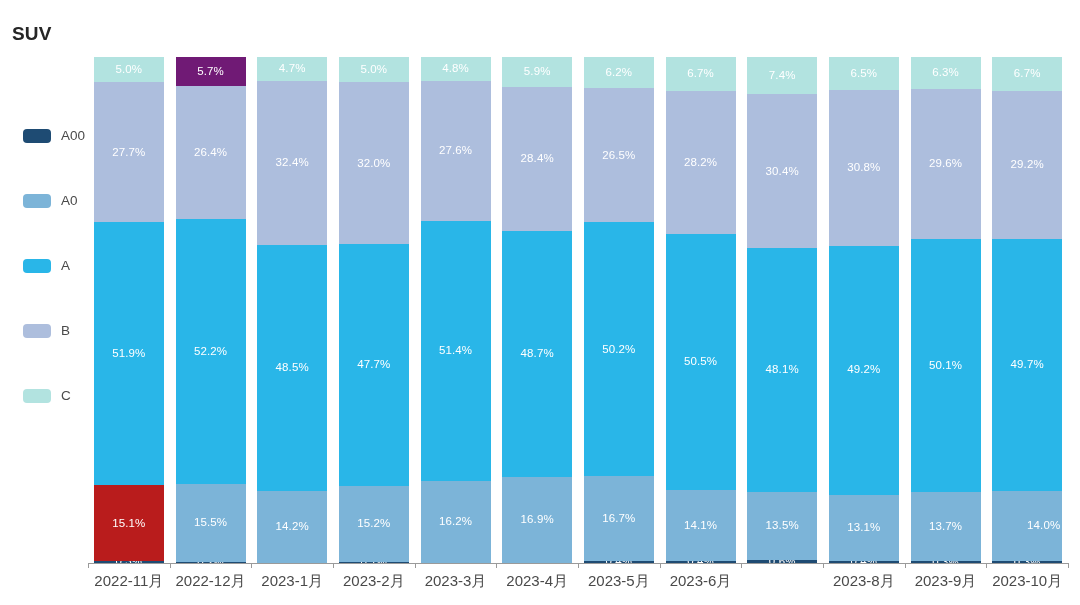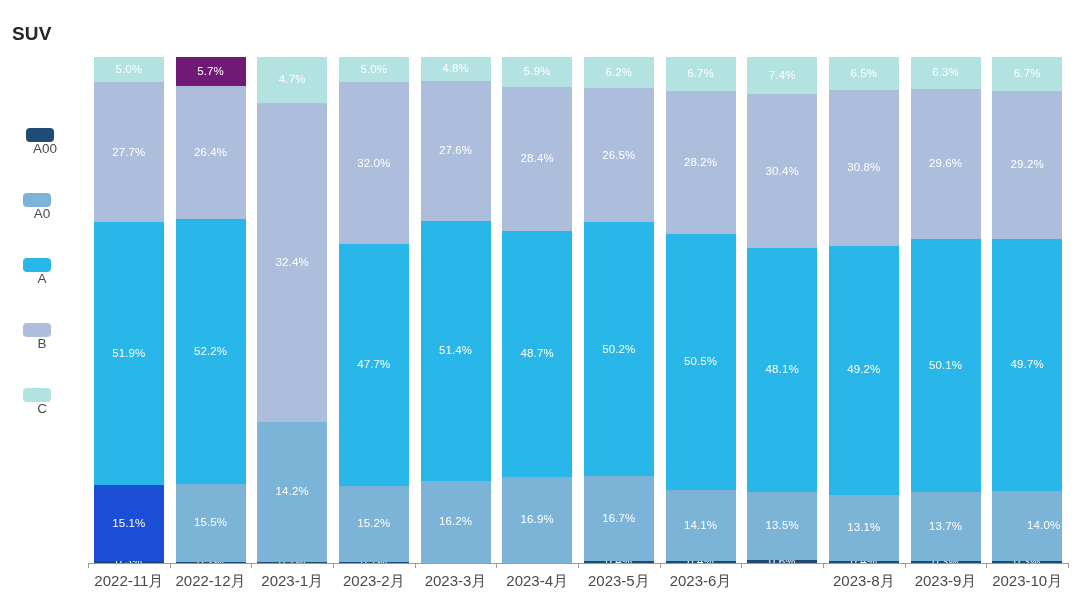--- a/index.html
+++ b/index.html
@@ -39,21 +39,20 @@
     left: 23px;
     top: 128px;
     width: 70px;
   }
   .legend-item {
     position: absolute;
     left: 0;
     height: 16px;
     display: flex;
     align-items: center;
-    flex-direction: column;
   }
   .legend-swatch {
     width: 28px;
     height: 14px;
     border-radius: 4px;
     flex: 0 0 auto;
   }
   .legend-label {
     margin-left: 10px;
     font-size: 13.5px;
@@ -160,21 +159,21 @@
         <div class="bar-stack">
           <div class="seg" style="background: rgb(178, 227, 224); flex: 5 0 0px;">
             <span class="seg-label">5.0%</span>
           </div>
           <div class="seg" style="background: rgb(173, 190, 221); flex: 27.7 0 0px;">
             <span class="seg-label">27.7%</span>
           </div>
           <div class="seg" style="background: rgb(41, 182, 232); flex: 51.9 0 0px;">
             <span class="seg-label">51.9%</span>
           </div>
-          <div class="seg" style="background: #1d4ed8; flex: 15.1 0 0px;">
+          <div class="seg" style="background: #b91c1c; flex: 15.1 0 0px;">
             <span class="seg-label">15.1%</span>
           </div>
           <div class="seg" style="background: rgb(30, 75, 115); flex: 0.3 0 0px;">
             <span class="seg-label">0.3%</span>
           </div>
         </div>
       </div>
       <div class="bar-col" style="left: 87.5px; width: 70px;">
         <div class="bar-stack">
           <div class="seg" style="background: #701a75; flex: 5.7 0 0px;">
@@ -194,20 +193,23 @@
           </div>
         </div>
       </div>
       <div class="bar-col" style="left: 169.167px; width: 70px;">
         <div class="bar-stack">
           <div class="seg" style="background: rgb(178, 227, 224); flex: 4.7 0 0px;">
             <span class="seg-label">4.7%</span>
           </div>
           <div class="seg" style="background: rgb(173, 190, 221); flex: 32.4 0 0px;">
             <span class="seg-label">32.4%</span>
+          </div>
+          <div class="seg" style="background: rgb(41, 182, 232); flex: 48.5 0 0px;">
+            <span class="seg-label">48.5%</span>
           </div>
           <div class="seg" style="background: rgb(124, 180, 216); flex: 14.2 0 0px;">
             <span class="seg-label">14.2%</span>
           </div>
           <div class="seg" style="background: rgb(30, 75, 115); flex: 0.1 0 0px;">
             <span class="seg-label">0.1%</span>
           </div>
         </div>
       </div>
       <div class="bar-col" style="left: 250.833px; width: 70px;">

